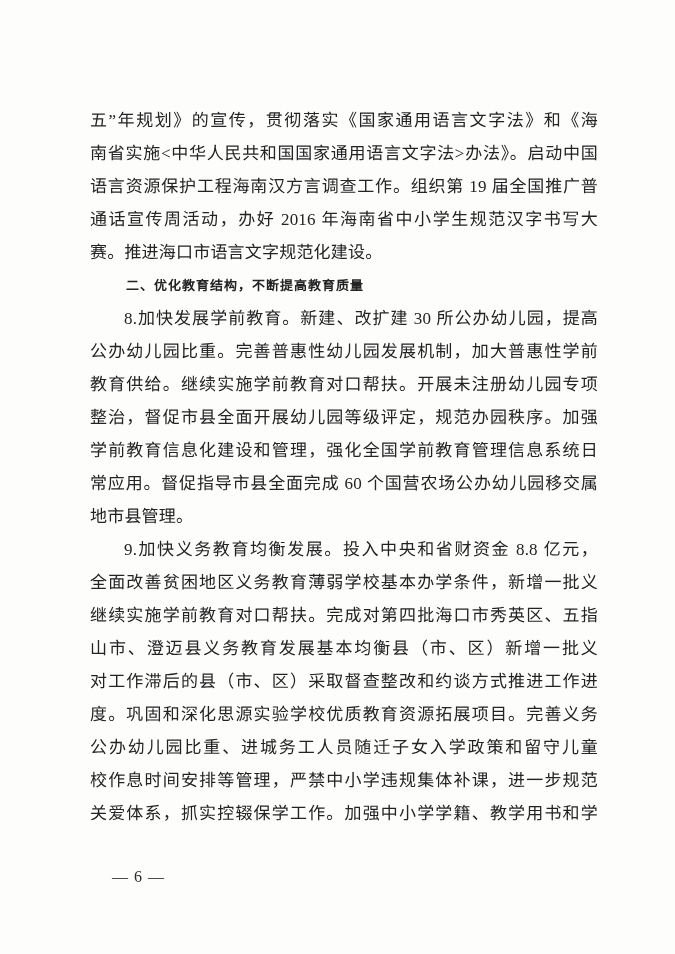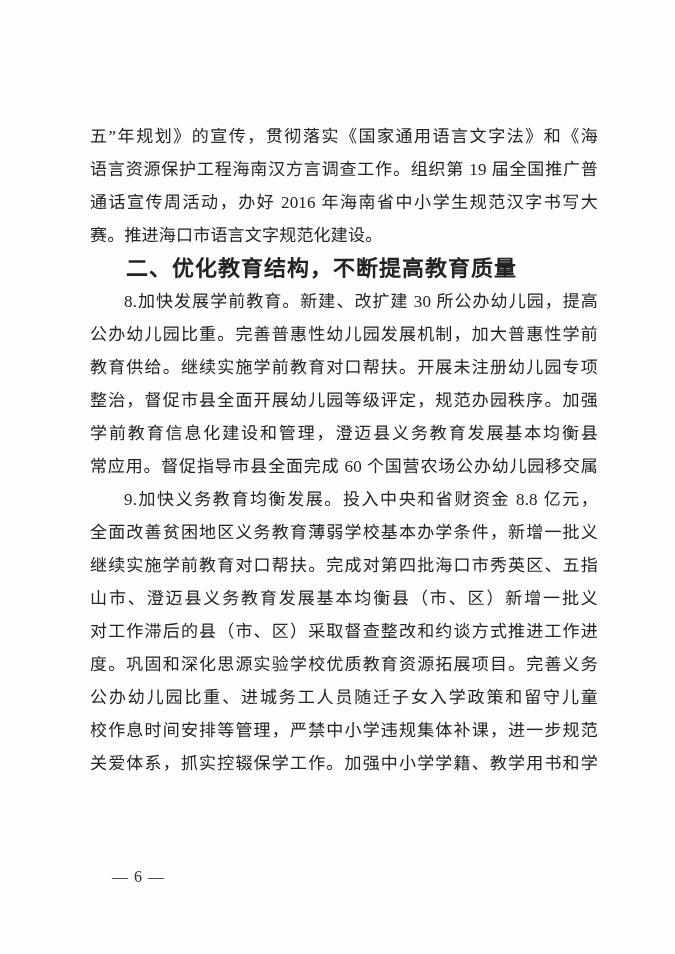--- a/index.html
+++ b/index.html
@@ -12,70 +12,72 @@
     width: 675px;
     height: 954px;
     background: #fdfdfc;
     overflow: hidden;
     font-family: "Liberation Serif", serif;
     color: #232323;
   }
   .text-block {
     position: absolute;
     left: 90px;
-    top: 120px;
+    top: 104px;
     width: 508px;
   }
   .line {
     height: 33px;
     line-height: 33px;
     font-size: 17px;
     white-space: nowrap;
     letter-spacing: 0.2px;
   }
   .line.fill {
     text-align: justify;
     text-align-last: justify;
   }
   .line.indent {
     padding-left: 34px;
   }
   .line.heading {
     font-family: "Liberation Sans", sans-serif;
     font-weight: 700;
-    font-size: 22px;
+    font-size: 13px;
     padding-left: 36px;
     letter-spacing: 1px;
   }
   .footer {
     position: absolute;
     left: 112px;
     top: 864px;
     font-size: 16px;
     line-height: 26px;
     letter-spacing: 1px;
     color: #2b2b2b;
   }
 </style>
 </head>
 <body>
 
 <div class="doc">
   <div class="text-block">
     <div class="line fill">五”年规划》的宣传，贯彻落实《国家通用语言文字法》和《海</div>
+    <div class="line fill">南省实施&lt;中华人民共和国国家通用语言文字法&gt;办法》。启动中国</div>
     <div class="line fill">语言资源保护工程海南汉方言调查工作。组织第 19 届全国推广普</div>
     <div class="line fill">通话宣传周活动，办好 2016 年海南省中小学生规范汉字书写大</div>
     <div class="line">赛。推进海口市语言文字规范化建设。</div>
     <div class="line heading">二、优化教育结构，不断提高教育质量</div>
     <div class="line fill indent">8.加快发展学前教育。新建、改扩建 30 所公办幼儿园，提高</div>
     <div class="line fill">公办幼儿园比重。完善普惠性幼儿园发展机制，加大普惠性学前</div>
     <div class="line fill">教育供给。继续实施学前教育对口帮扶。开展未注册幼儿园专项</div>
     <div class="line fill">整治，督促市县全面开展幼儿园等级评定，规范办园秩序。加强</div>
-    <div class="line fill">学前教育信息化建设和管理，澄迈县义务教育发展基本均衡县</div>
+    <div class="line fill">学前教育信息化建设和管理，强化全国学前教育管理信息系统日</div>
     <div class="line fill">常应用。督促指导市县全面完成 60 个国营农场公办幼儿园移交属</div>
+    <div class="line">地市县管理。</div>
     <div class="line fill indent">9.加快义务教育均衡发展。投入中央和省财资金 8.8 亿元，</div>
     <div class="line fill">全面改善贫困地区义务教育薄弱学校基本办学条件，新增一批义</div>
     <div class="line fill">继续实施学前教育对口帮扶。完成对第四批海口市秀英区、五指</div>
     <div class="line fill">山市、澄迈县义务教育发展基本均衡县（市、区）新增一批义</div>
     <div class="line fill">对工作滞后的县（市、区）采取督查整改和约谈方式推进工作进</div>
     <div class="line fill">度。巩固和深化思源实验学校优质教育资源拓展项目。完善义务</div>
     <div class="line fill">公办幼儿园比重、进城务工人员随迁子女入学政策和留守儿童</div>
     <div class="line fill">校作息时间安排等管理，严禁中小学违规集体补课，进一步规范</div>
     <div class="line fill">关爱体系，抓实控辍保学工作。加强中小学学籍、教学用书和学</div>
   </div>

